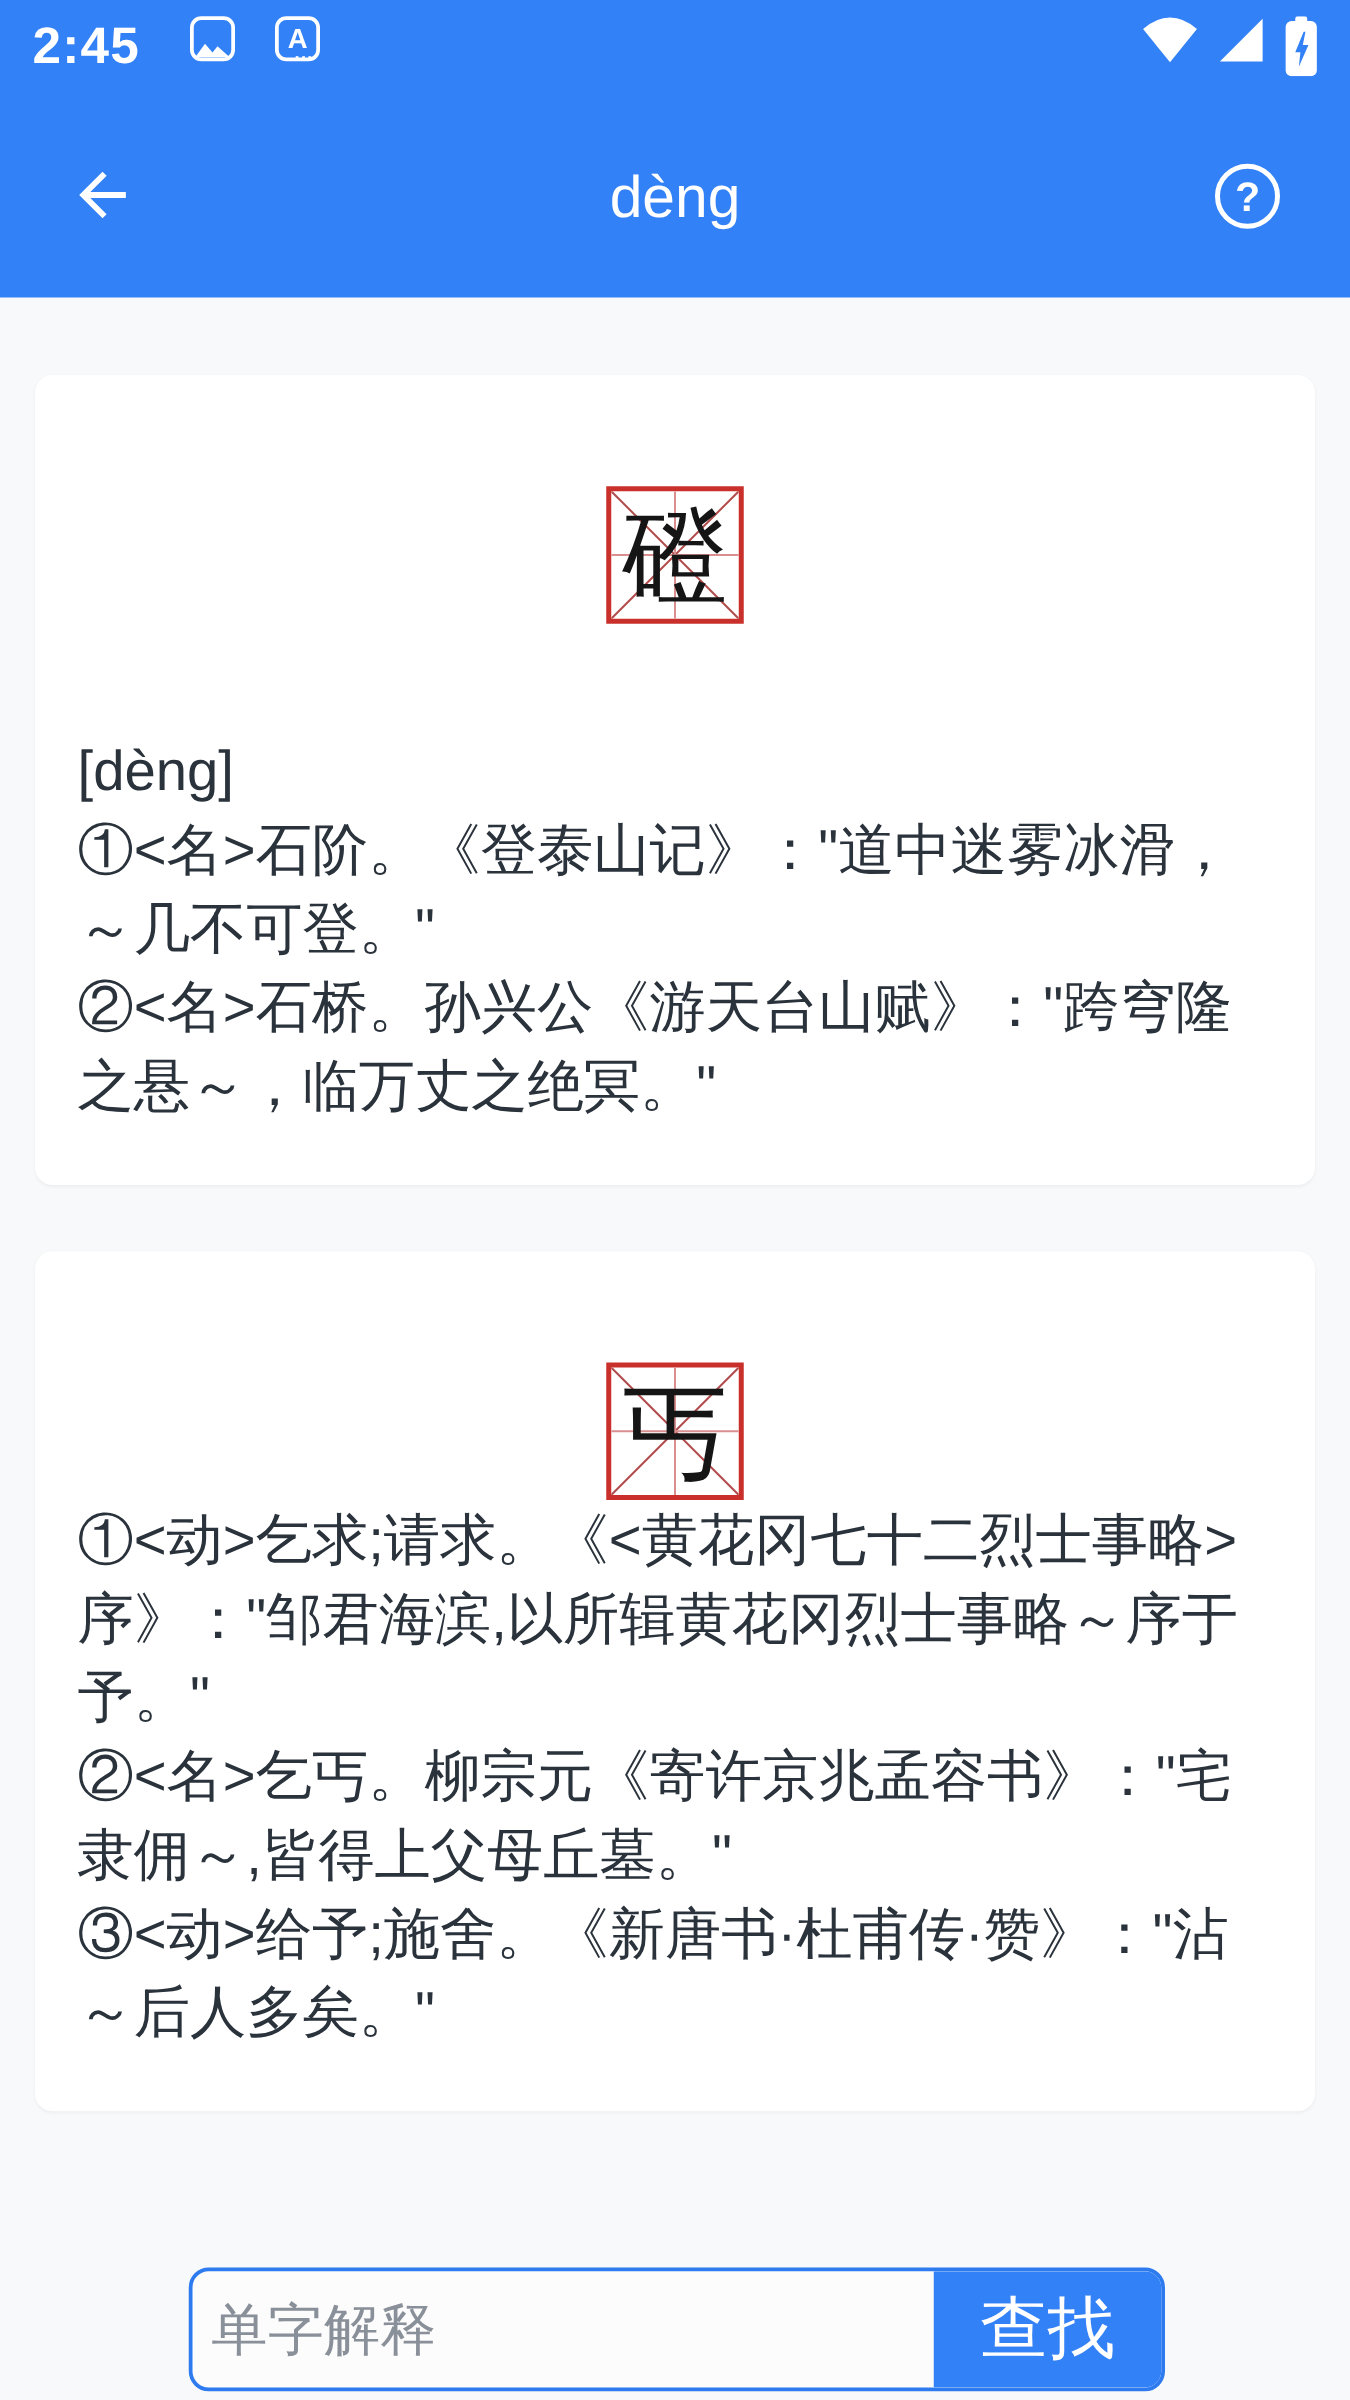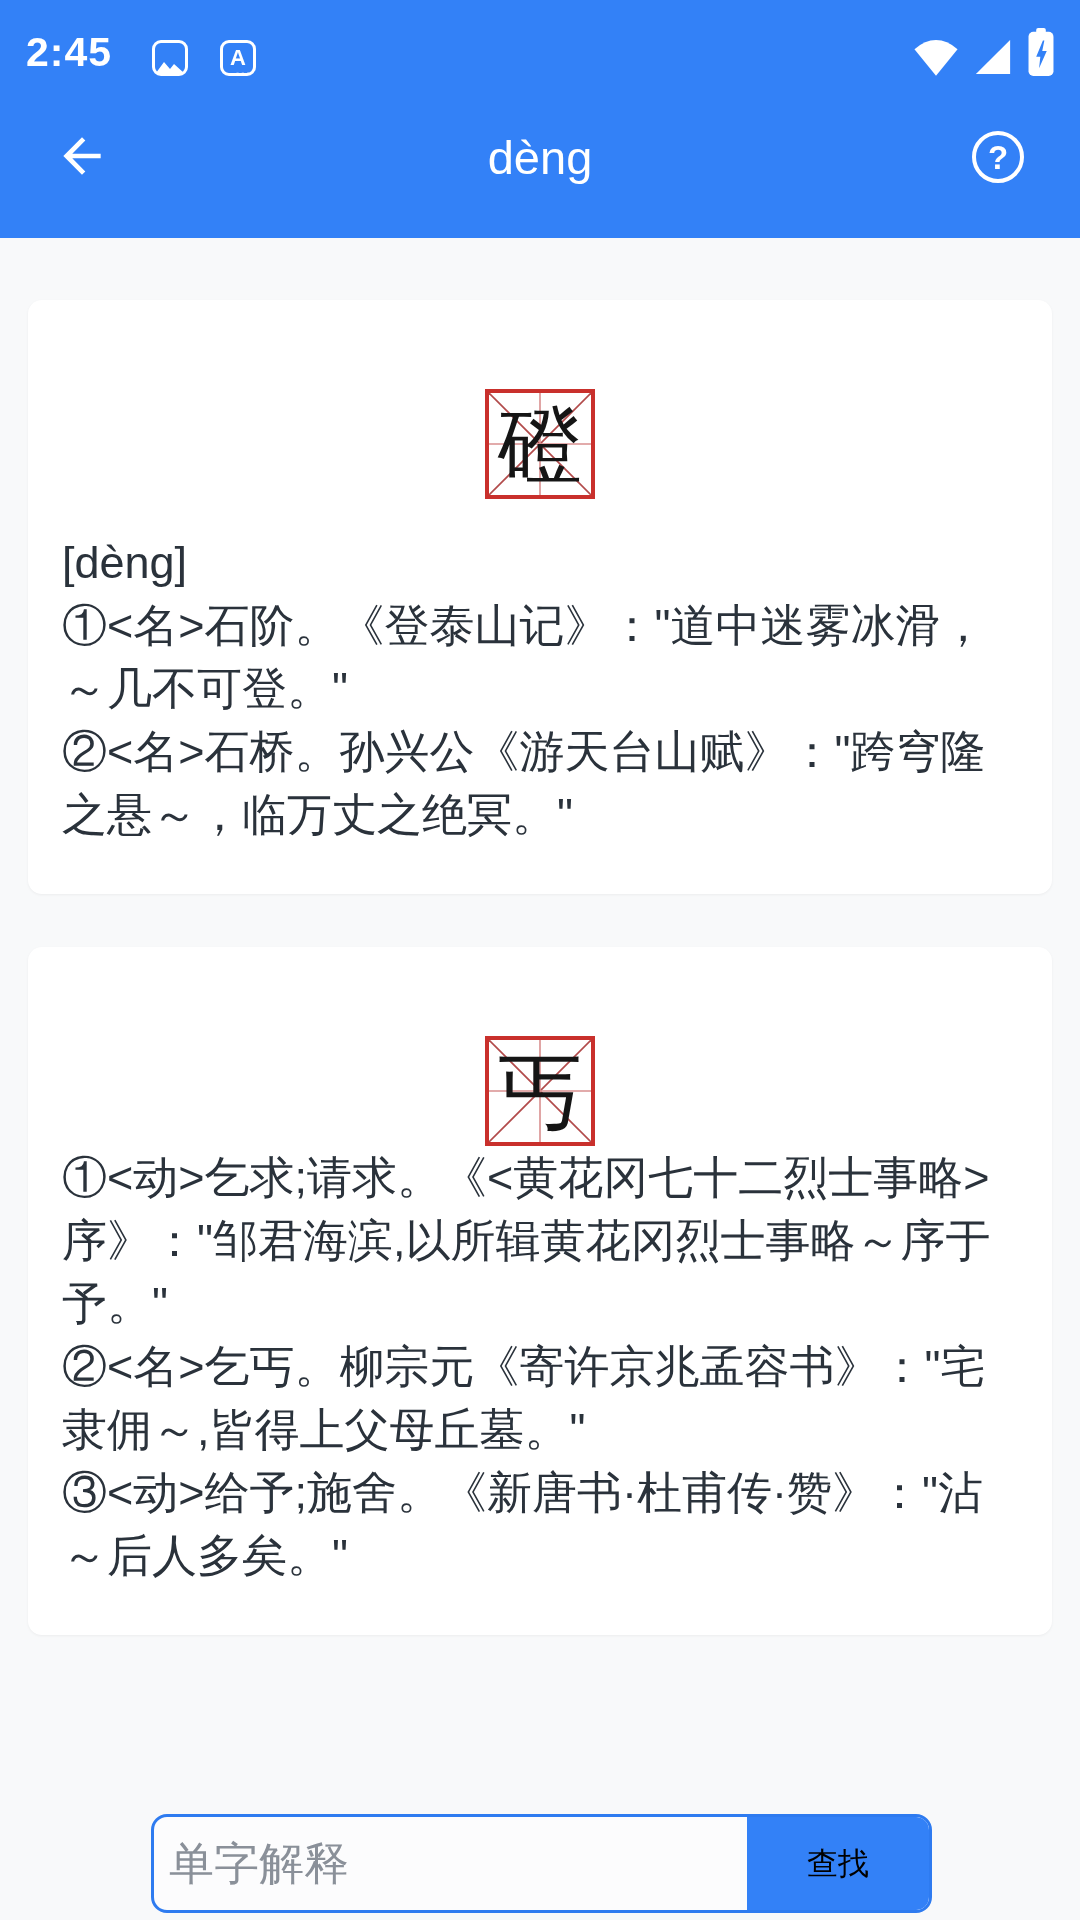--- a/index.html
+++ b/index.html
@@ -13,21 +13,21 @@
   }
   html,body{margin:0;padding:0;background:var(--background);}
   *{box-sizing:border-box;}
   .screen{
     position:relative;width:1080px;height:1920px;overflow:hidden;
     background:var(--background);
     font-family:"Liberation Sans",sans-serif;color:var(--text);
   }
   
   .appbar{position:absolute;top:0;left:0;right:0;height:238px;background:var(--accent-blue);}
-  .statusbar{display:flex;align-items:flex-end;height:76px;padding:0 26px;color:#fff;}
+  .statusbar{display:flex;align-items:flex-start;height:76px;padding:13px 26px;color:#fff;}
   .status-time{font-size:41px;font-weight:600;letter-spacing:1px;margin-right:40px;}
   .notif{width:36px;height:36px;border:3px solid #fff;border-radius:9px;margin-right:32px;
     display:flex;align-items:flex-end;justify-content:center;position:relative;}
   .notif svg{display:block;}
   .notif-a{align-items:center;color:#fff;font-weight:700;font-size:22px;line-height:1;}
   .notif-a .dots{position:absolute;right:2px;bottom:0px;font-size:15px;line-height:6px;letter-spacing:1px;font-weight:700;}
   .sb-spacer{flex:1;}
   .sysicon{margin-left:16px;display:flex;align-items:center;}
   .toolbar{position:relative;height:162px;}
   .back-btn{position:absolute;left:52px;top:50%;transform:translateY(-50%);
@@ -41,31 +41,31 @@
     cursor:pointer;padding:0;line-height:1;}
   
   .content{position:absolute;top:238px;left:0;right:0;bottom:0;padding:62px 28px 0;}
   .card{background:var(--card);border-radius:14px;margin-bottom:53px;
     padding:89px 34px 48px;box-shadow:0 1px 3px rgba(0,0,0,0.05);}
   .hanzi-box{width:110px;height:110px;margin:0 auto;position:relative;
     border:4px solid var(--grid-border-red);}
   .hanzi-box svg{position:absolute;inset:0;width:100%;height:100%;}
   .hanzi{position:absolute;inset:0;display:flex;align-items:center;justify-content:center;
     font-size:84px;line-height:1;color:#151515;}
-  .pinyin{margin-top:32px;font-size:45px;line-height:63px;color:var(--text);}
+  .pinyin{margin-top:86px;font-size:45px;line-height:63px;color:var(--text);}
   .defs p{margin:0;font-size:45px;line-height:63px;color:var(--text);word-break:break-all;}
   
   .searchbar{position:absolute;left:151px;top:1814px;width:781px;height:99px;
     border:3px solid #2E7BF0;border-radius:16px;background:#FCFCFD;
     display:flex;overflow:hidden;z-index:5;}
   .searchbar input{flex:1;min-width:0;border:none;outline:none;background:transparent;
     padding:0 20px 0 15px;font-size:45px;color:#333;font-family:inherit;}
   .searchbar input::placeholder{color:var(--placeholder-gray);}
-  .search-btn{width:182px;background:var(--accent-blue);color:#000000;border:none;
-    font-size:31px;font-family:Liberation Serif, serif;cursor:pointer;border-radius:0 12px 12px 0;}
+  .search-btn{width:182px;background:var(--accent-blue);color:#ffffff;border:none;
+    font-size:54px;font-family:Liberation Serif, serif;cursor:pointer;border-radius:0 12px 12px 0;}
 </style>
 </head>
 <body>
 
 <div class="screen">
 
   <div class="appbar">
 
     <div class="statusbar">
       <span class="status-time">2:45</span>

